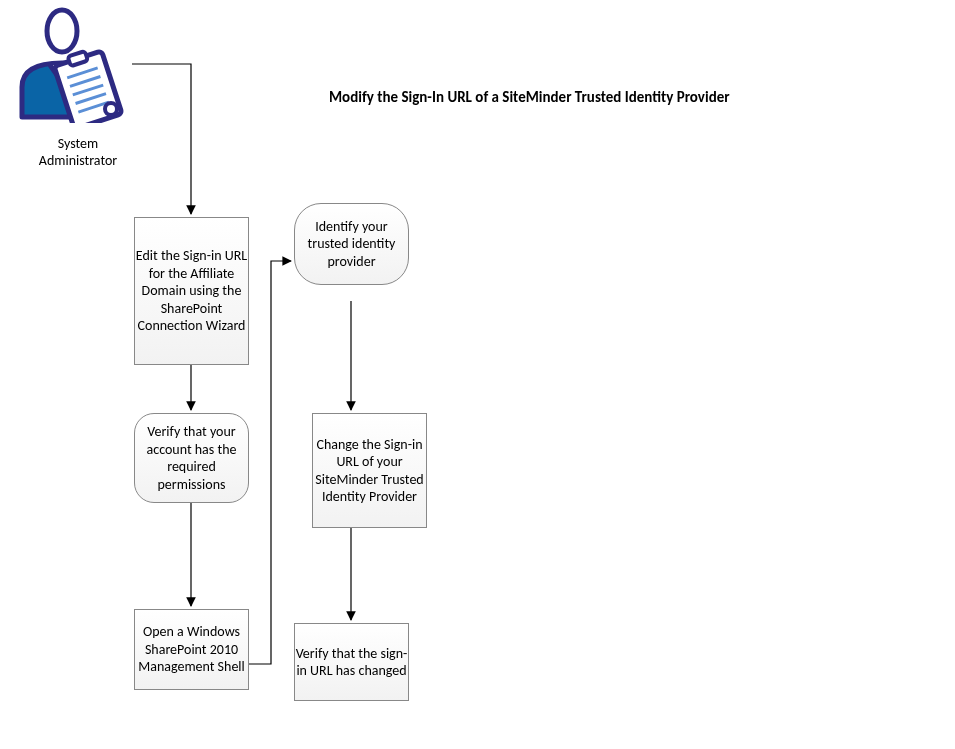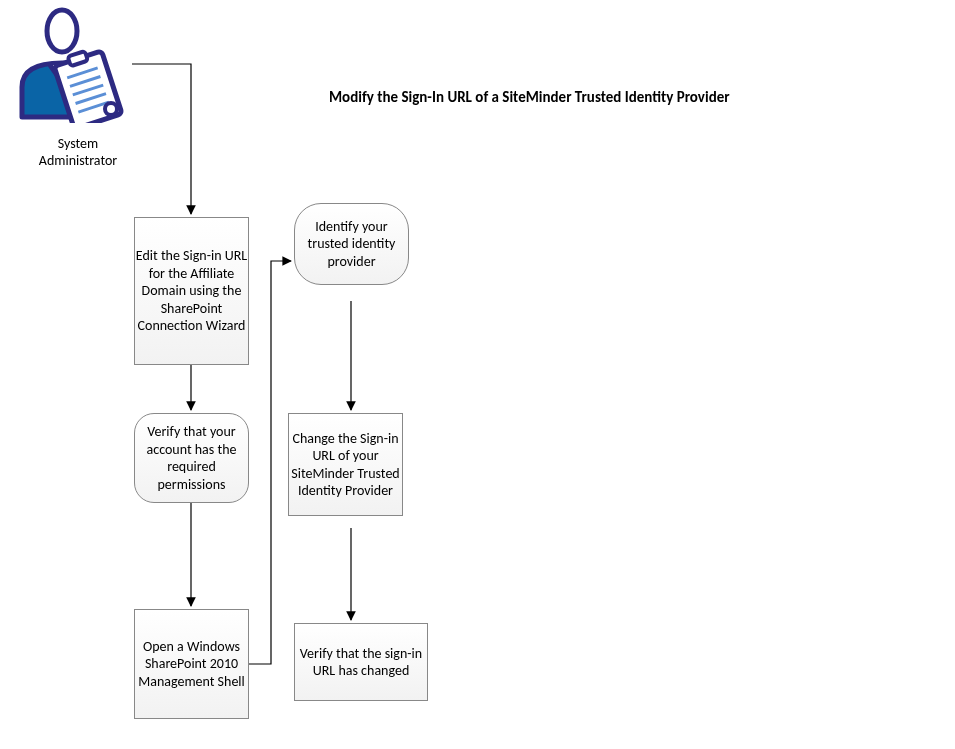--- a/index.html
+++ b/index.html
@@ -78,27 +78,27 @@
 
 <div class="actor-label" style="left:33px; top:136px; width:90px;">
   <span>System</span><br>
   <span>Administrator</span>
 </div>
 
 <div class="box" style="left:134px; top:217px; width:115px; height:148px;">Edit the Sign-in URL for the Affiliate Domain using the SharePoint Connection Wizard</div>
 
 <div class="box" style="left:134px; top:413px; width:115px; height:90px;border-radius:20px;">Verify that your account has the required permissions</div>
 
-<div class="box" style="left:134px; top:609px; width:115px; height:110px;">Open a Windows SharePoint 2010 Management Shell</div>
+<div class="box" style="left:134px; top:609px; width:115px; height:81px;">Open a Windows SharePoint 2010 Management Shell</div>
 
 <div class="box" style="left:294px; top:203px; width:115px; height:82px;border-radius:27px;">Identify your trusted identity provider</div>
 
-<div class="box" style="left:288px; top:413px; width:115px; height:103px;">Change the Sign-in URL of your SiteMinder Trusted Identity Provider</div>
+<div class="box" style="left:312px; top:413px; width:115px; height:115px;">Change the Sign-in URL of your SiteMinder Trusted Identity Provider</div>
 
-<div class="box" style="left:294px; top:623px; width:134px; height:78px;">Verify that the sign-in URL has changed</div>
+<div class="box" style="left:294px; top:623px; width:115px; height:78px;">Verify that the sign-in URL has changed</div>
 
 <svg class="connector" style="left:0; top:0;" width="955" height="749">
   <defs>
     <marker id="arrow" viewBox="0 0 10 10" refX="9" refY="5" markerWidth="8" markerHeight="8" orient="auto-start-reverse">
       <path d="M 0 0 L 10 5 L 0 10 z" fill="#000"></path>
     </marker>
   </defs>
 
   <path d="M 132 64 L 191 64 L 191 214" fill="none" stroke="#000" stroke-width="1.2" marker-end="url(#arrow)"></path>
 

